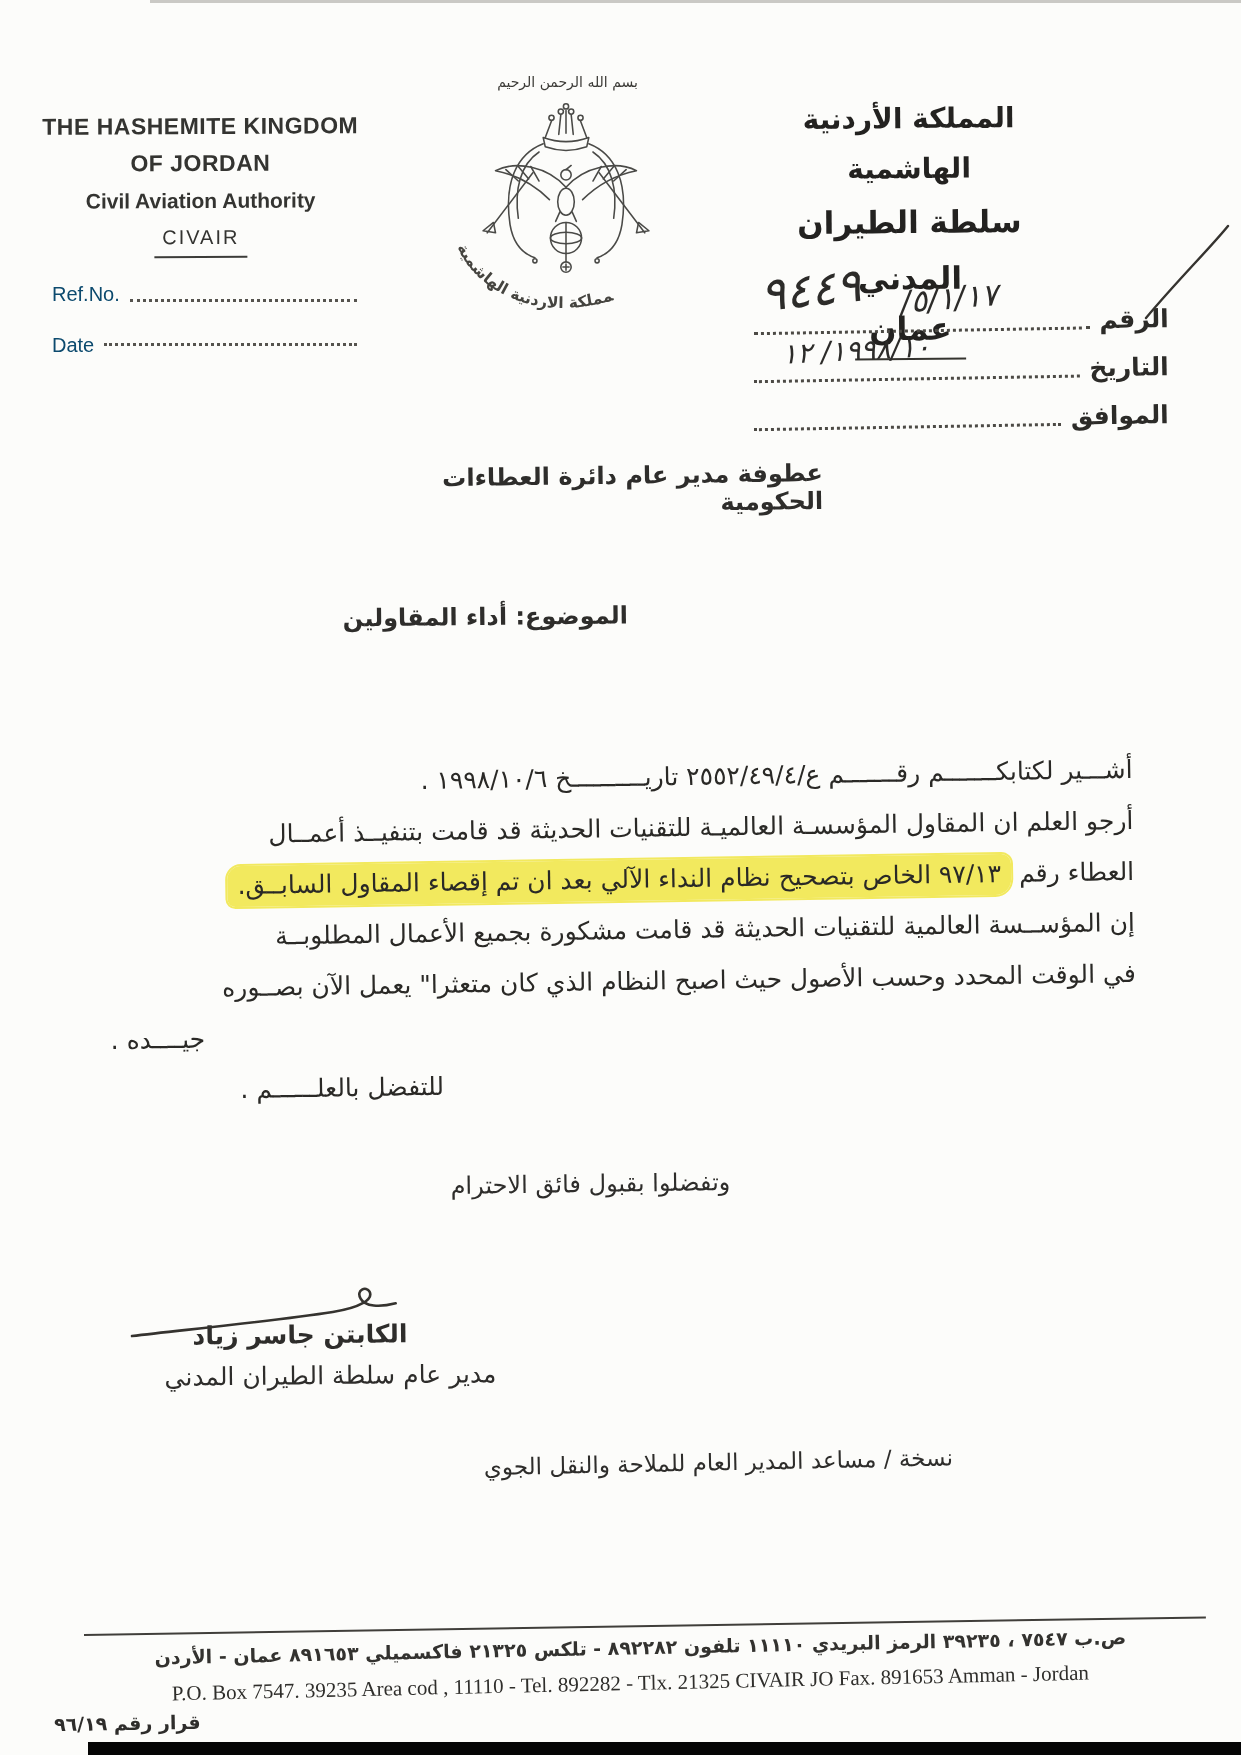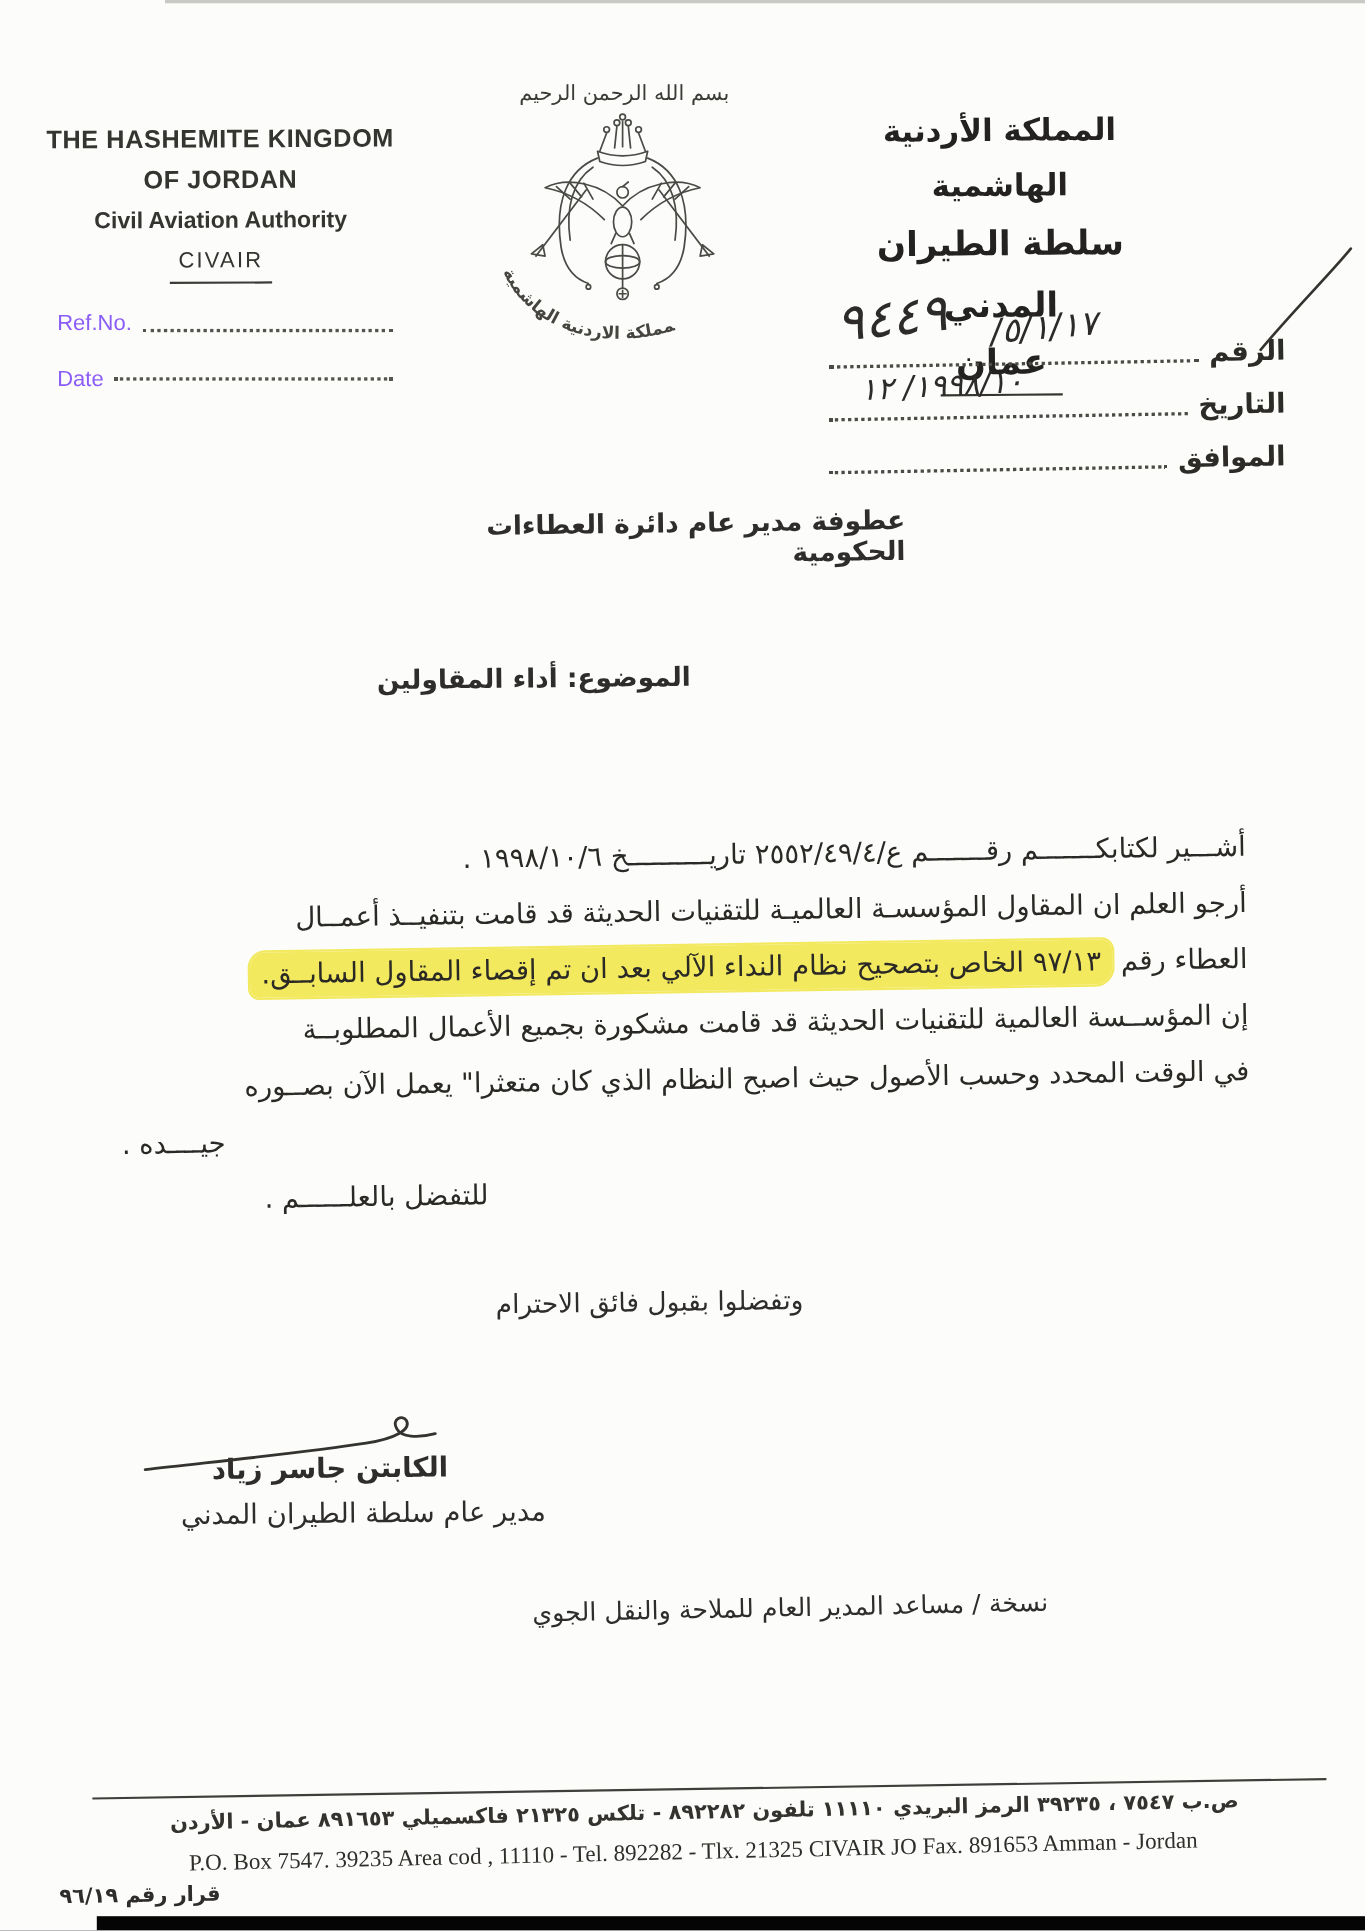--- a/index.html
+++ b/index.html
@@ -20,25 +20,25 @@
   .bottom-bar{left:88px;top:1742px;width:1153px;height:13px;background:#050505;}
 
   
   .en-block{left:28px;top:108px;width:345px;text-align:center;color:#343431;
     font-family:"Liberation Sans","DejaVu Sans",sans-serif;transform:rotate(-.3deg);}
   .en-block .l1,.en-block .l2{font-size:23px;font-weight:bold;letter-spacing:.5px;line-height:37px;}
   .en-block .l3{font-size:21px;font-weight:bold;line-height:37px;}
   .en-block .l4{font-size:20px;letter-spacing:2px;line-height:36px;display:inline-block;
     border-bottom:2px solid #3c3c39;padding:0 8px 1px;}
   .en-field{left:52px;width:305px;display:flex;align-items:flex-end;gap:10px;
-    font-family:"Liberation Sans","DejaVu Sans",sans-serif;font-size:20px;color:#8b5cf6;}
+    font-family:"Liberation Sans","DejaVu Sans",sans-serif;font-size:20px;color:#0c4a6e;}
   .en-field .dots{flex:1;border-bottom:3px dotted #55534e;margin-bottom:4px;height:1px;}
 
   
-  .bismillah{left:425px;top:74px;width:285px;text-align:center;font-size:19px;color:#3b3a36;direction:rtl;}
+  .bismillah{left:425px;top:74px;width:285px;text-align:center;font-size:14px;color:#3b3a36;direction:rtl;}
   .emblem{left:452px;top:100px;}
 
   
   .ar-block{left:742px;top:94px;width:335px;text-align:center;direction:rtl;color:#232220;transform:rotate(-.5deg);}
   .ar-block .a1{font-size:28px;font-weight:bold;line-height:50px;}
   .ar-block .a2{font-size:31px;font-weight:bold;line-height:56px;}
   .ar-block .a3{font-size:32px;font-weight:bold;line-height:46px;display:inline-block;
     border-bottom:2px solid #35342f;padding:0 14px 6px;}
   .ar-field{right:72px;width:415px;display:flex;direction:rtl;align-items:flex-end;gap:10px;
     font-size:25px;font-weight:bold;color:#2c2b28;transform:rotate(-1deg);transform-origin:right bottom;}

